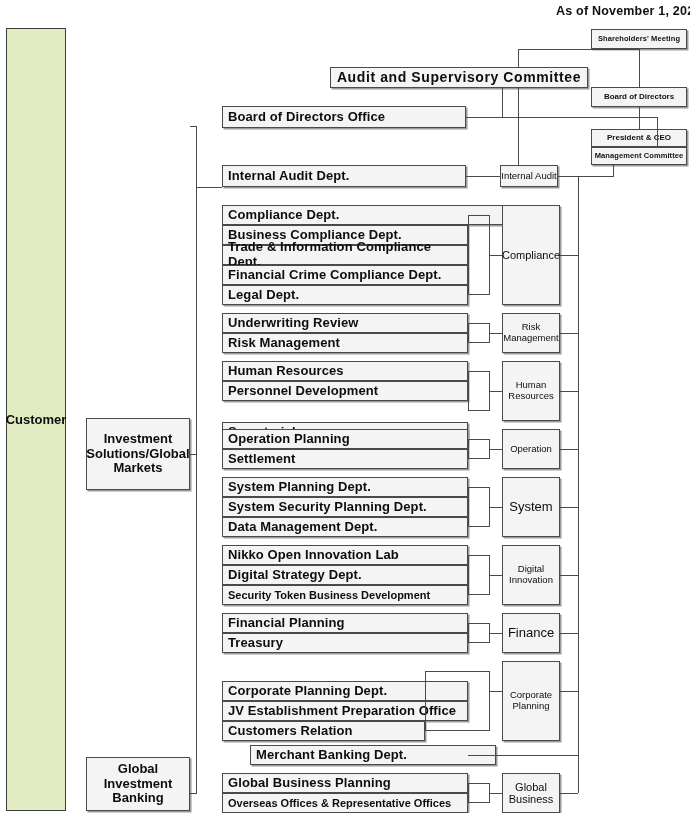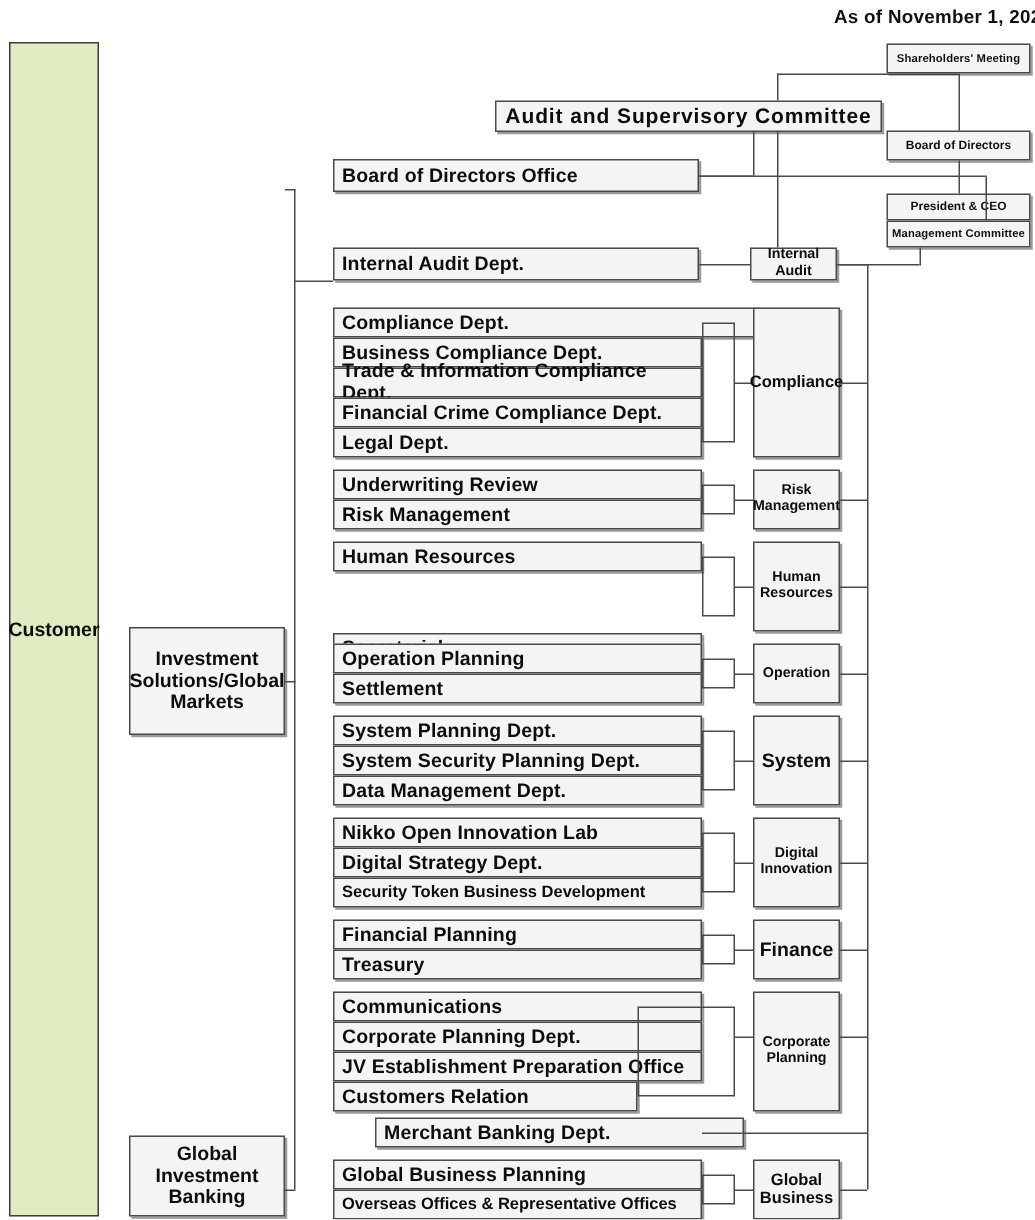--- a/index.html
+++ b/index.html
@@ -23,21 +23,21 @@
   .box span{display:block;line-height:1.12;}
 
   
   .dept{font-size:13px;font-weight:bold;color:#0d0d0d;letter-spacing:.1px;padding-left:5px;}
   .dept.small{font-size:11px;letter-spacing:0;}
 
   
   .division{font-size:13px;font-weight:bold;color:#0d0d0d;}
 
   
-  .cat{font-size:9.5px;font-weight:bold;color:#0d0d0d;}
+  .cat{font-size:9.5px;font-weight:normal;color:#0d0d0d;}
   .cat.big{font-size:13px;}
   .cat.mid{font-size:11px;}
 
   
   .tiny{font-size:7.5px;font-weight:bold;color:#111;letter-spacing:.1px;}
   .tiny2{font-size:8px;font-weight:bold;color:#111;}
 
   .toptitle{font-size:14px;font-weight:bold;color:#0d0d0d;letter-spacing:.6px;}
 
   
@@ -167,20 +167,23 @@
   <div class="brk" style="left:468px;top:323px;width:22px;height:20px;"></div>
   <div class="ln lnh" style="left:490px;top:333px;width:12px;"></div>
   <div class="box c" style="left:502px;top:313px;width:58px;height:40px;">
     <span class="cat" style="padding:0 2px;">Risk Management</span>
     </div>
   <div class="ln lnh" style="left:560px;top:333px;width:18px;"></div>
 
   <div class="box l" style="left:222px;top:361px;width:246px;height:20px;">
     <span class="dept">Human Resources</span>
     </div>
+  <div class="box l" style="left:222px;top:381px;width:246px;height:20px;">
+    <span class="dept">Personnel Development</span>
+    </div>
   <div class="box l" style="left:222px;top:401px;width:246px;height:20px;margin-top:21px;">
     <span class="dept">Secretarial</span>
     </div>
   <div class="brk" style="left:468px;top:371px;width:22px;height:40px;"></div>
   <div class="ln lnh" style="left:490px;top:391px;width:12px;"></div>
   <div class="box c" style="left:502px;top:361px;width:58px;height:60px;">
     <span class="cat" style="padding:0 2px;">Human Resources</span>
     </div>
   <div class="ln lnh" style="left:560px;top:391px;width:18px;"></div>
 
@@ -235,23 +238,20 @@
   <div class="box l" style="left:222px;top:633px;width:246px;height:20px;">
     <span class="dept">Treasury</span>
     </div>
   <div class="brk" style="left:468px;top:623px;width:22px;height:20px;"></div>
   <div class="ln lnh" style="left:490px;top:633px;width:12px;"></div>
   <div class="box c" style="left:502px;top:613px;width:58px;height:40px;">
     <span class="cat big">Finance</span>
     </div>
   <div class="ln lnh" style="left:560px;top:633px;width:18px;"></div>
 
-  <div class="box l" style="left:222px;top:661px;width:246px;height:20px;">
-    <span class="dept">Communications</span>
-    </div>
   <div class="box l" style="left:222px;top:681px;width:246px;height:20px;">
     <span class="dept">Corporate Planning Dept.</span>
     </div>
   <div class="box l" style="left:222px;top:701px;width:246px;height:20px;">
     <span class="dept">JV Establishment Preparation Office</span>
     </div>
   <div class="box l" style="left:222px;top:721px;width:203px;height:20px;">
     <span class="dept">Customers Relation</span>
     </div>
   <div class="brk" style="left:425px;top:671px;width:65px;height:60px;"></div>

